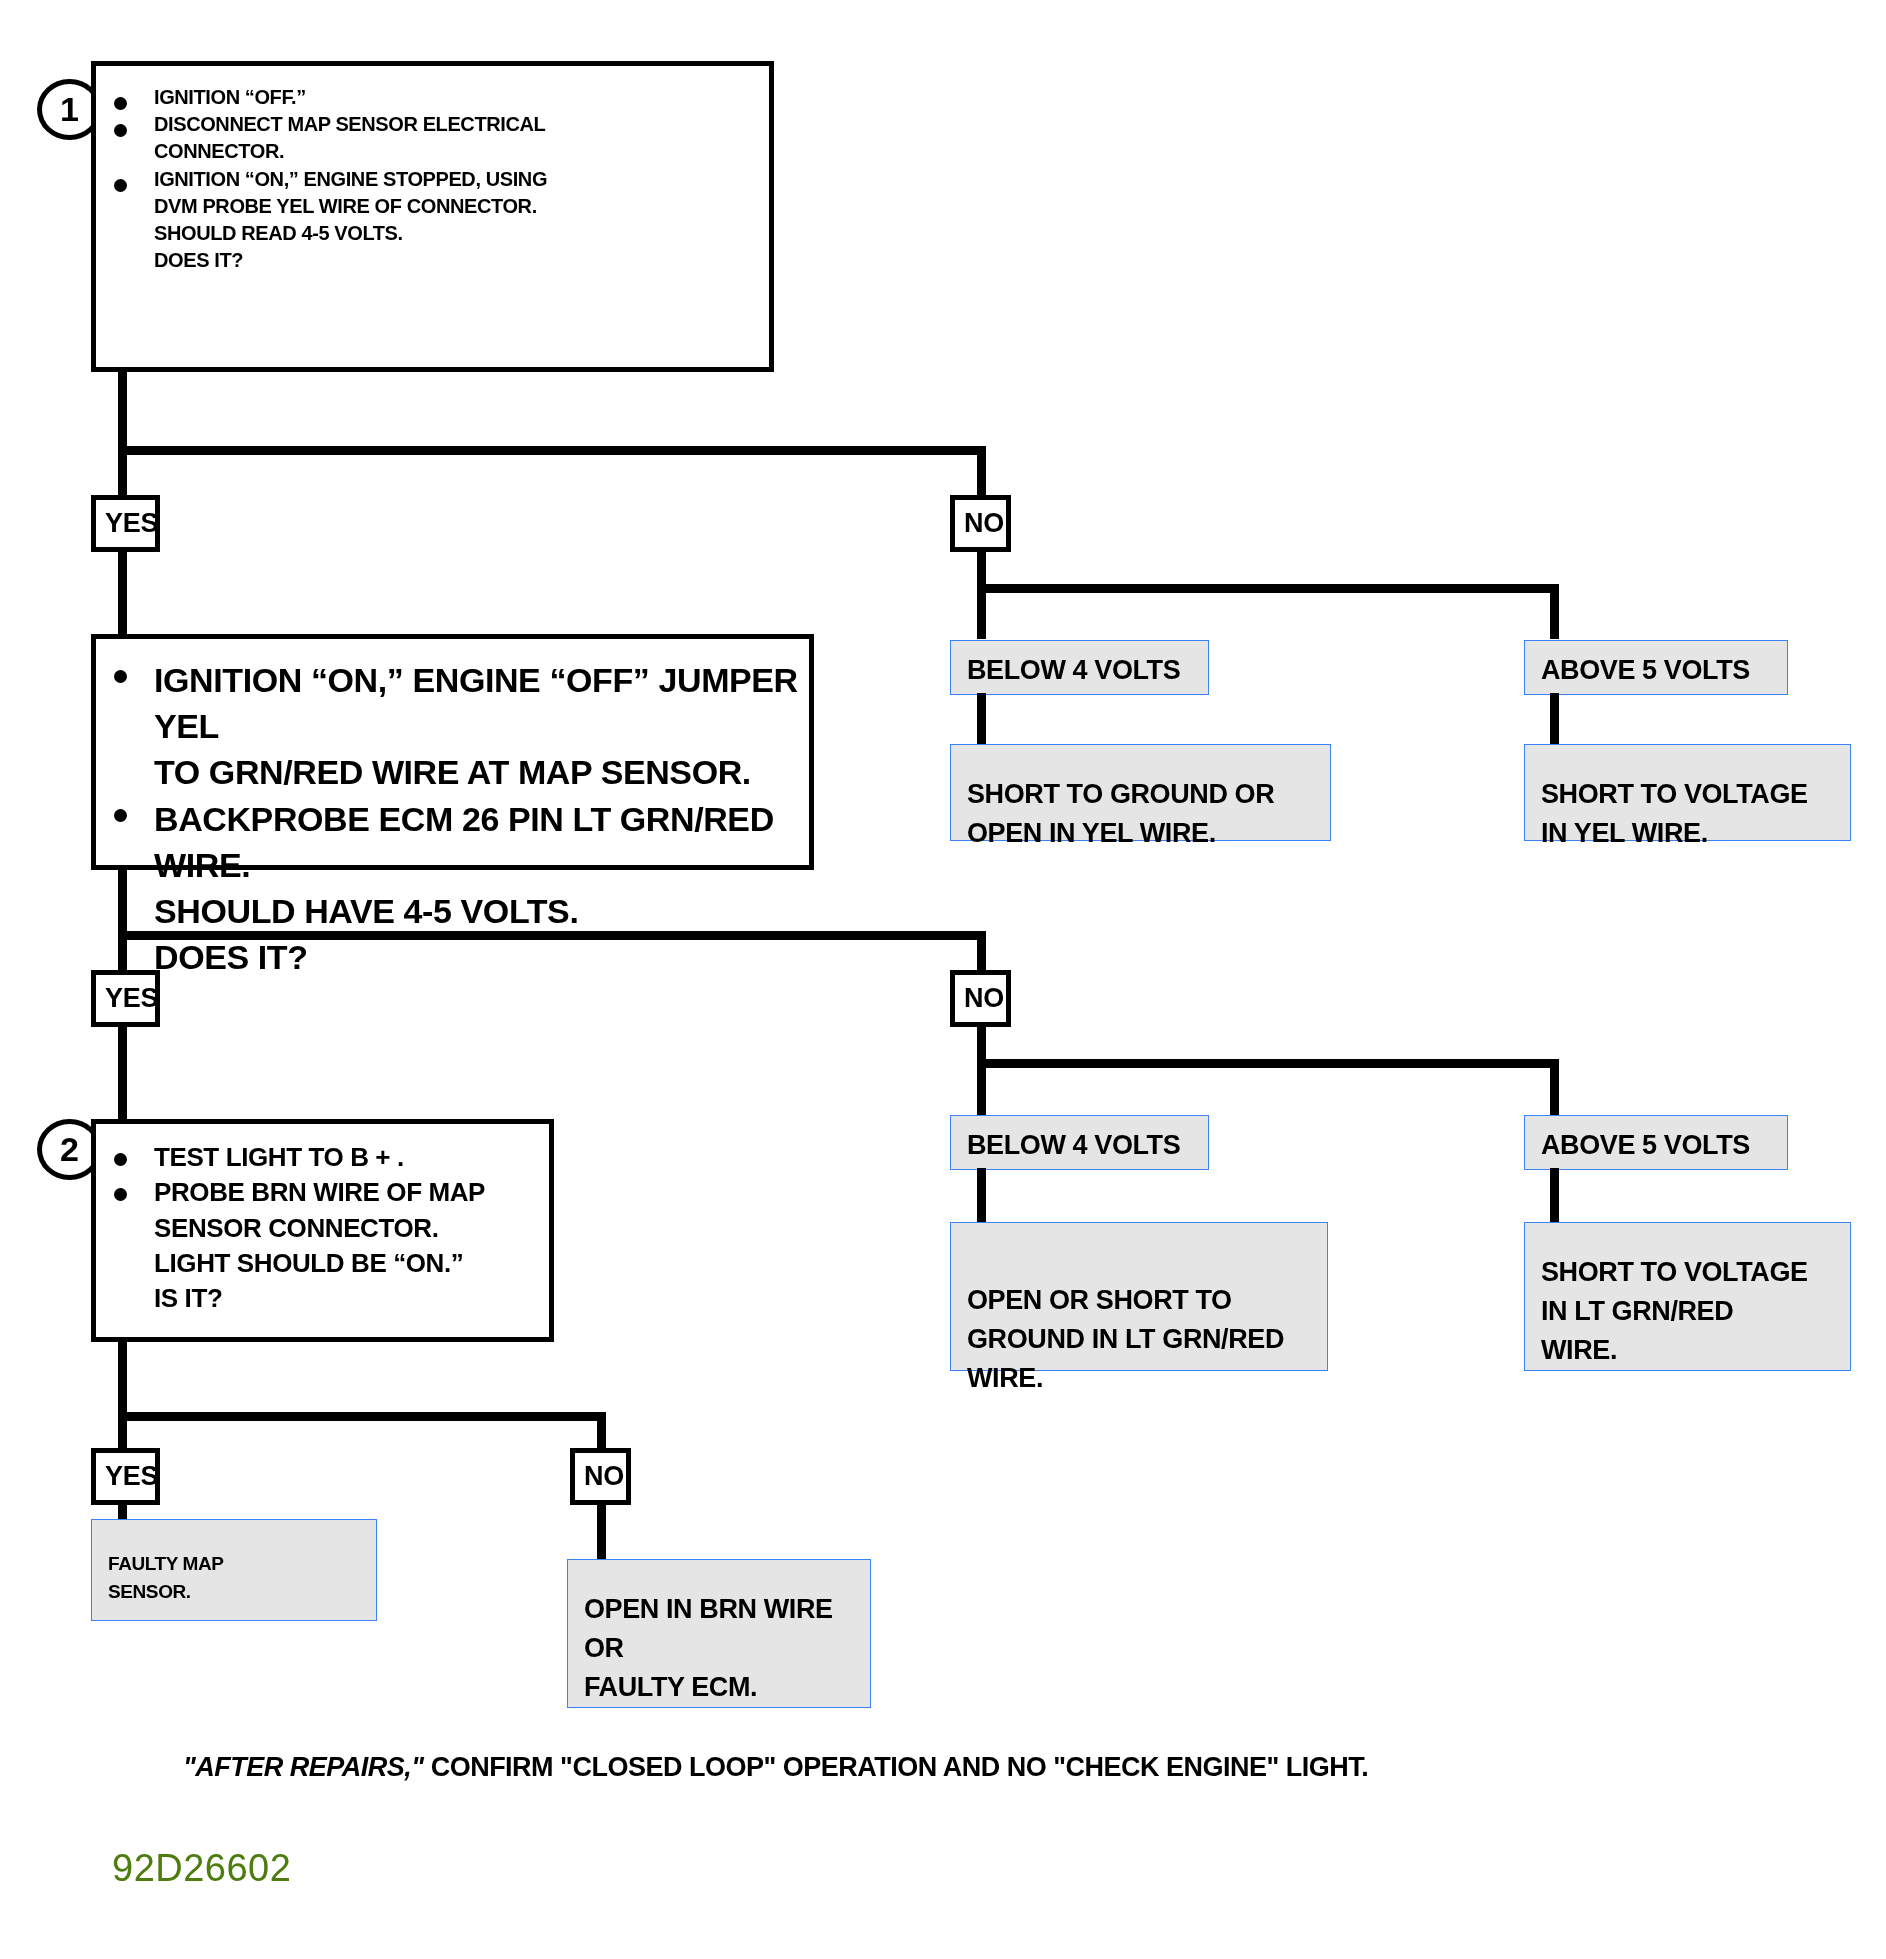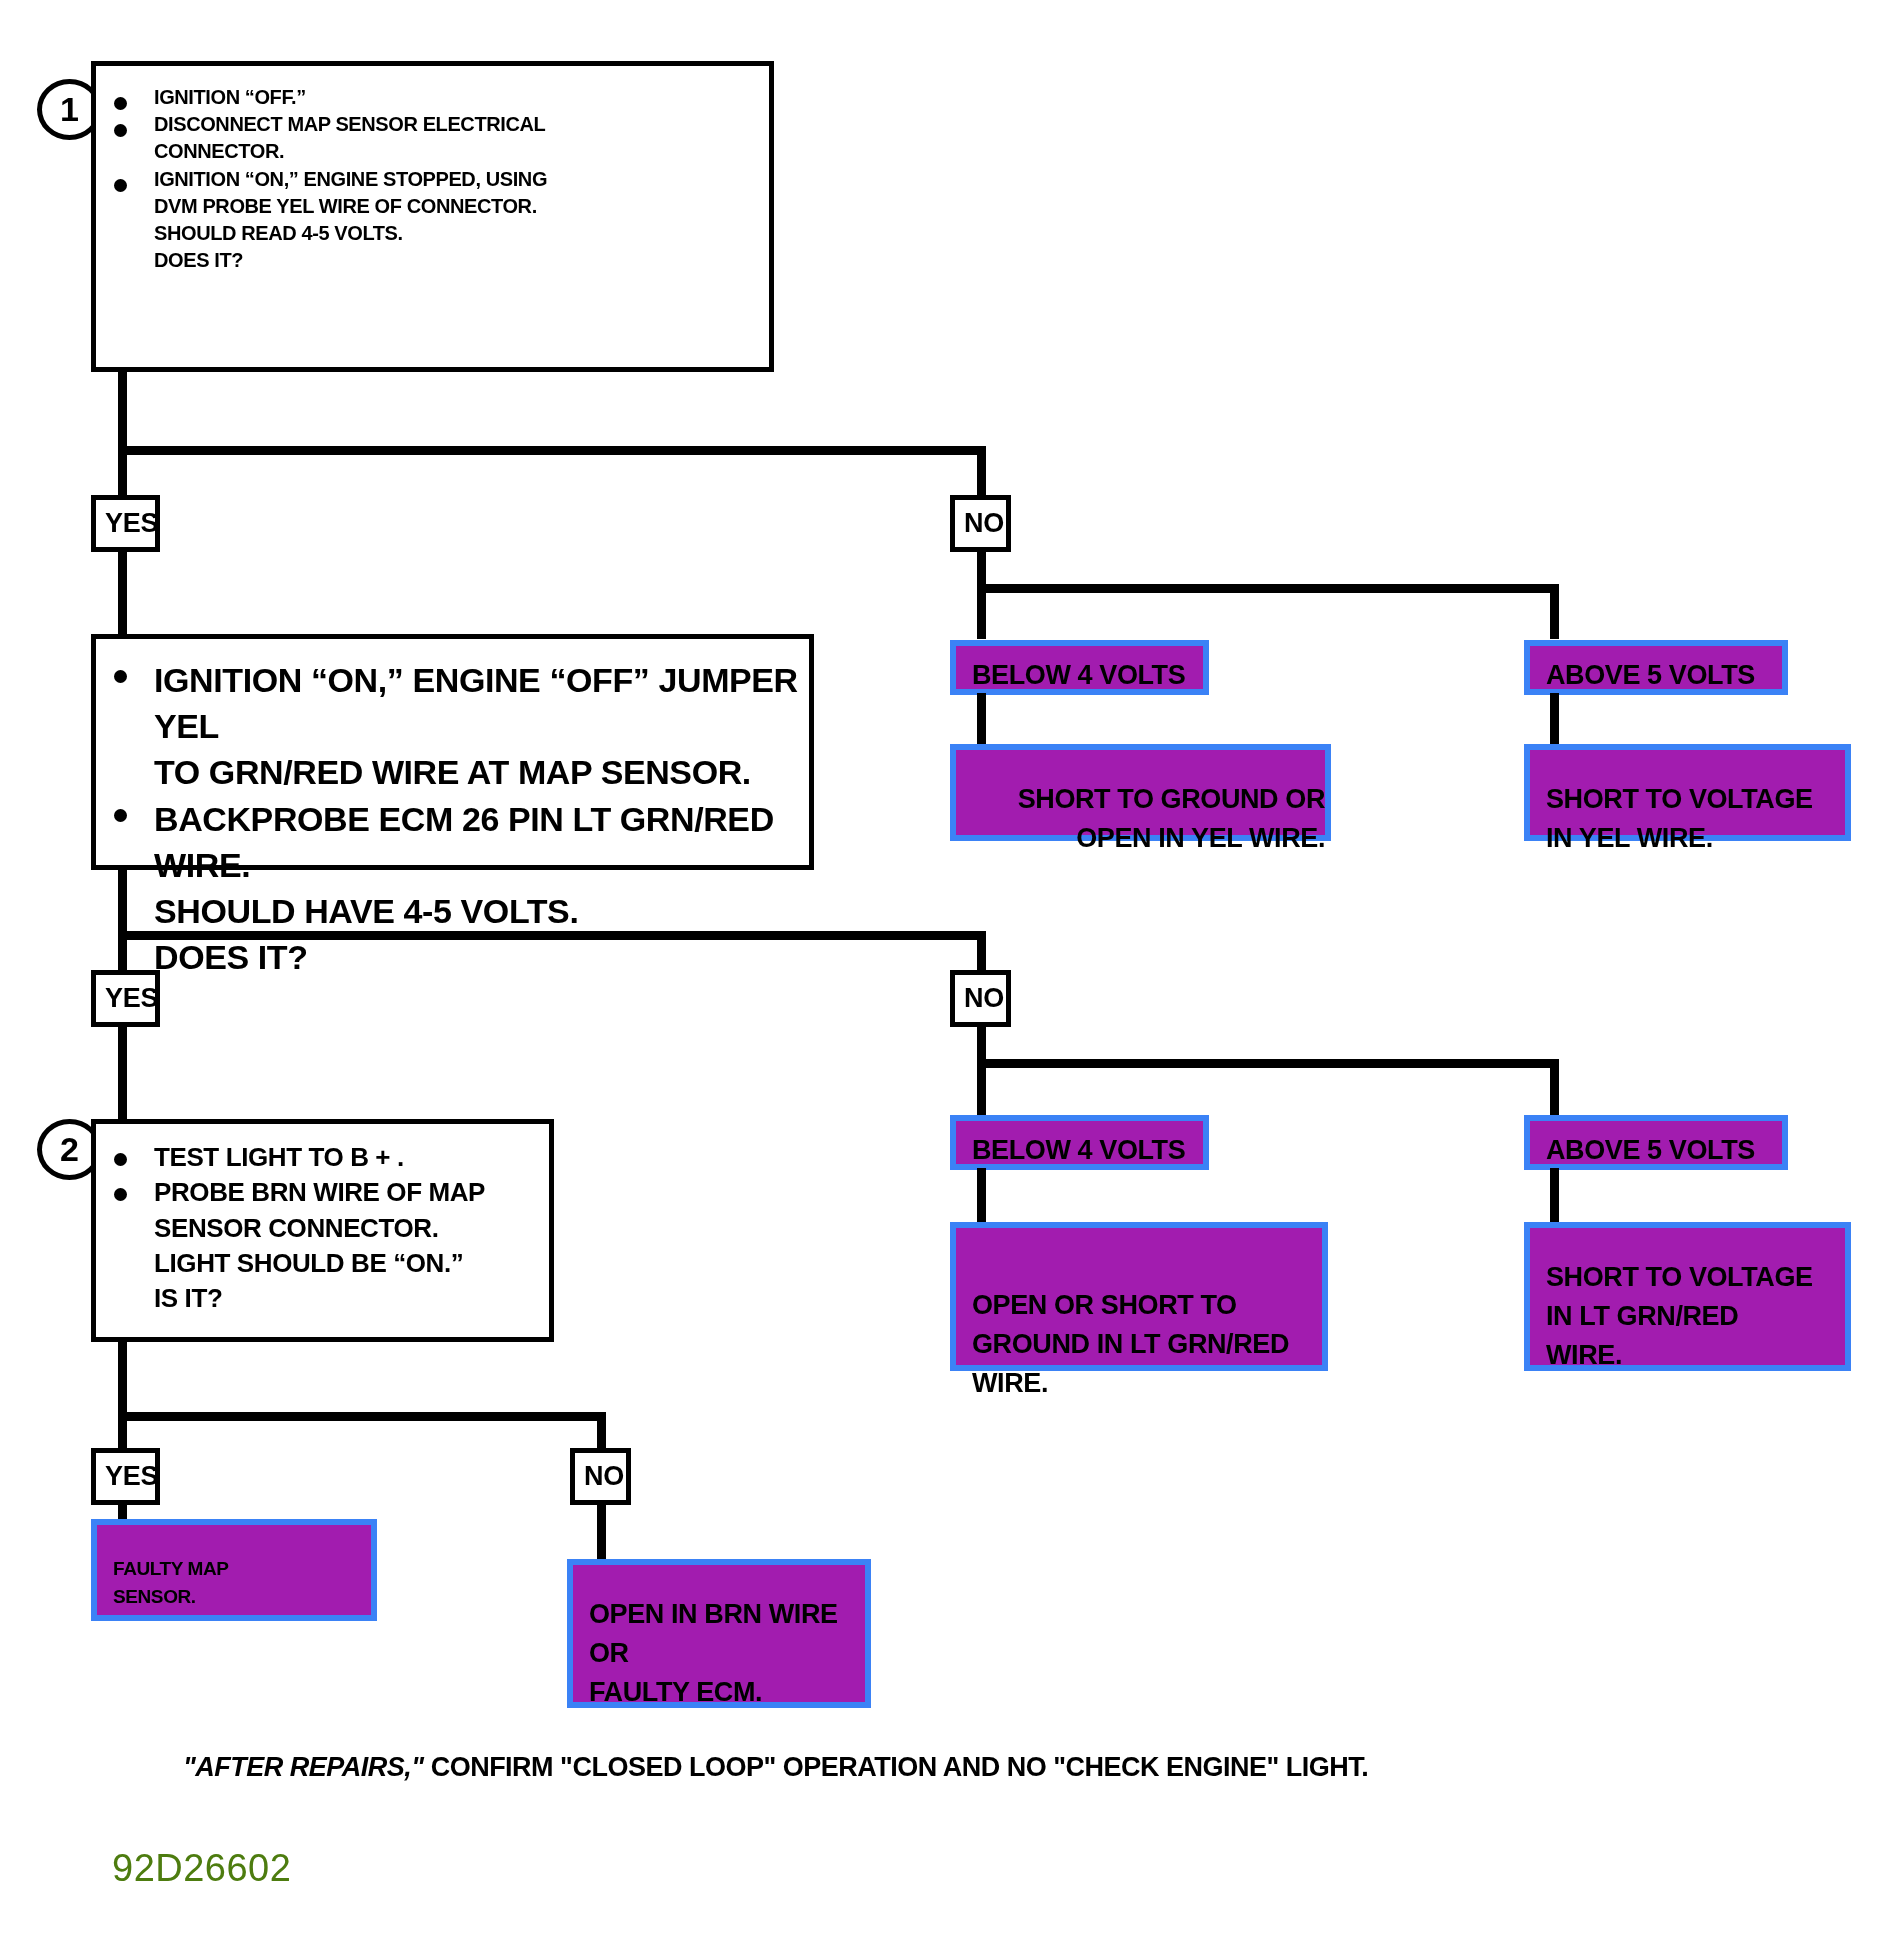--- a/index.html
+++ b/index.html
@@ -65,22 +65,22 @@
     font-weight: bold;
     letter-spacing: -0.3px;
     display: flex;
     align-items: center;
     padding-left: 9px;
   }
   
   .text-box {
     position: absolute;
     box-sizing: border-box;
-    border: 6px solid #3b82f6;
-    background: #a21caf;
+    border: 1px solid #3b82f6;
+    background: #e5e5e5;
     font-family: "Liberation Sans Narrow", "Liberation Sans", sans-serif;
     font-weight: bold;
     letter-spacing: -0.4px;
     line-height: 1.45;
     padding: 30px 0 0 16px;
   }
   
   .ln-v {
     position: absolute;
     background: #000000;
@@ -184,21 +184,21 @@
         <span class="cont">SHOULD HAVE 4-5 VOLTS.</span>
         <span class="cont">DOES IT?</span>
       </li>
     </ul>
   </div>
 
   <div class="text-box" style="left:950px; top:640px; width:259px; height:55px; padding-top:10px; font-size:27px;">
     <span>BELOW 4 VOLTS</span>
   </div>
   <div class="ln-v" style="left:977px; top:693px; height:57px;"></div>
-  <div class="text-box" style="left:950px; top:744px; width:381px; height:97px; font-size:27px;text-align:right;">
+  <div class="text-box" style="left:950px; top:744px; width:381px; height:97px; font-size:27px;">
     <span style="display:block;">SHORT TO GROUND OR</span>
     <span style="display:block;">OPEN IN YEL WIRE.</span>
   </div>
 
   <div class="text-box" style="left:1524px; top:640px; width:264px; height:55px; padding-top:10px; font-size:27px;">
     <span>ABOVE 5 VOLTS</span>
   </div>
   <div class="ln-v" style="left:1550px; top:693px; height:57px;"></div>
   <div class="text-box" style="left:1524px; top:744px; width:327px; height:97px; font-size:27px;">
     <span style="display:block;">SHORT TO VOLTAGE</span>

